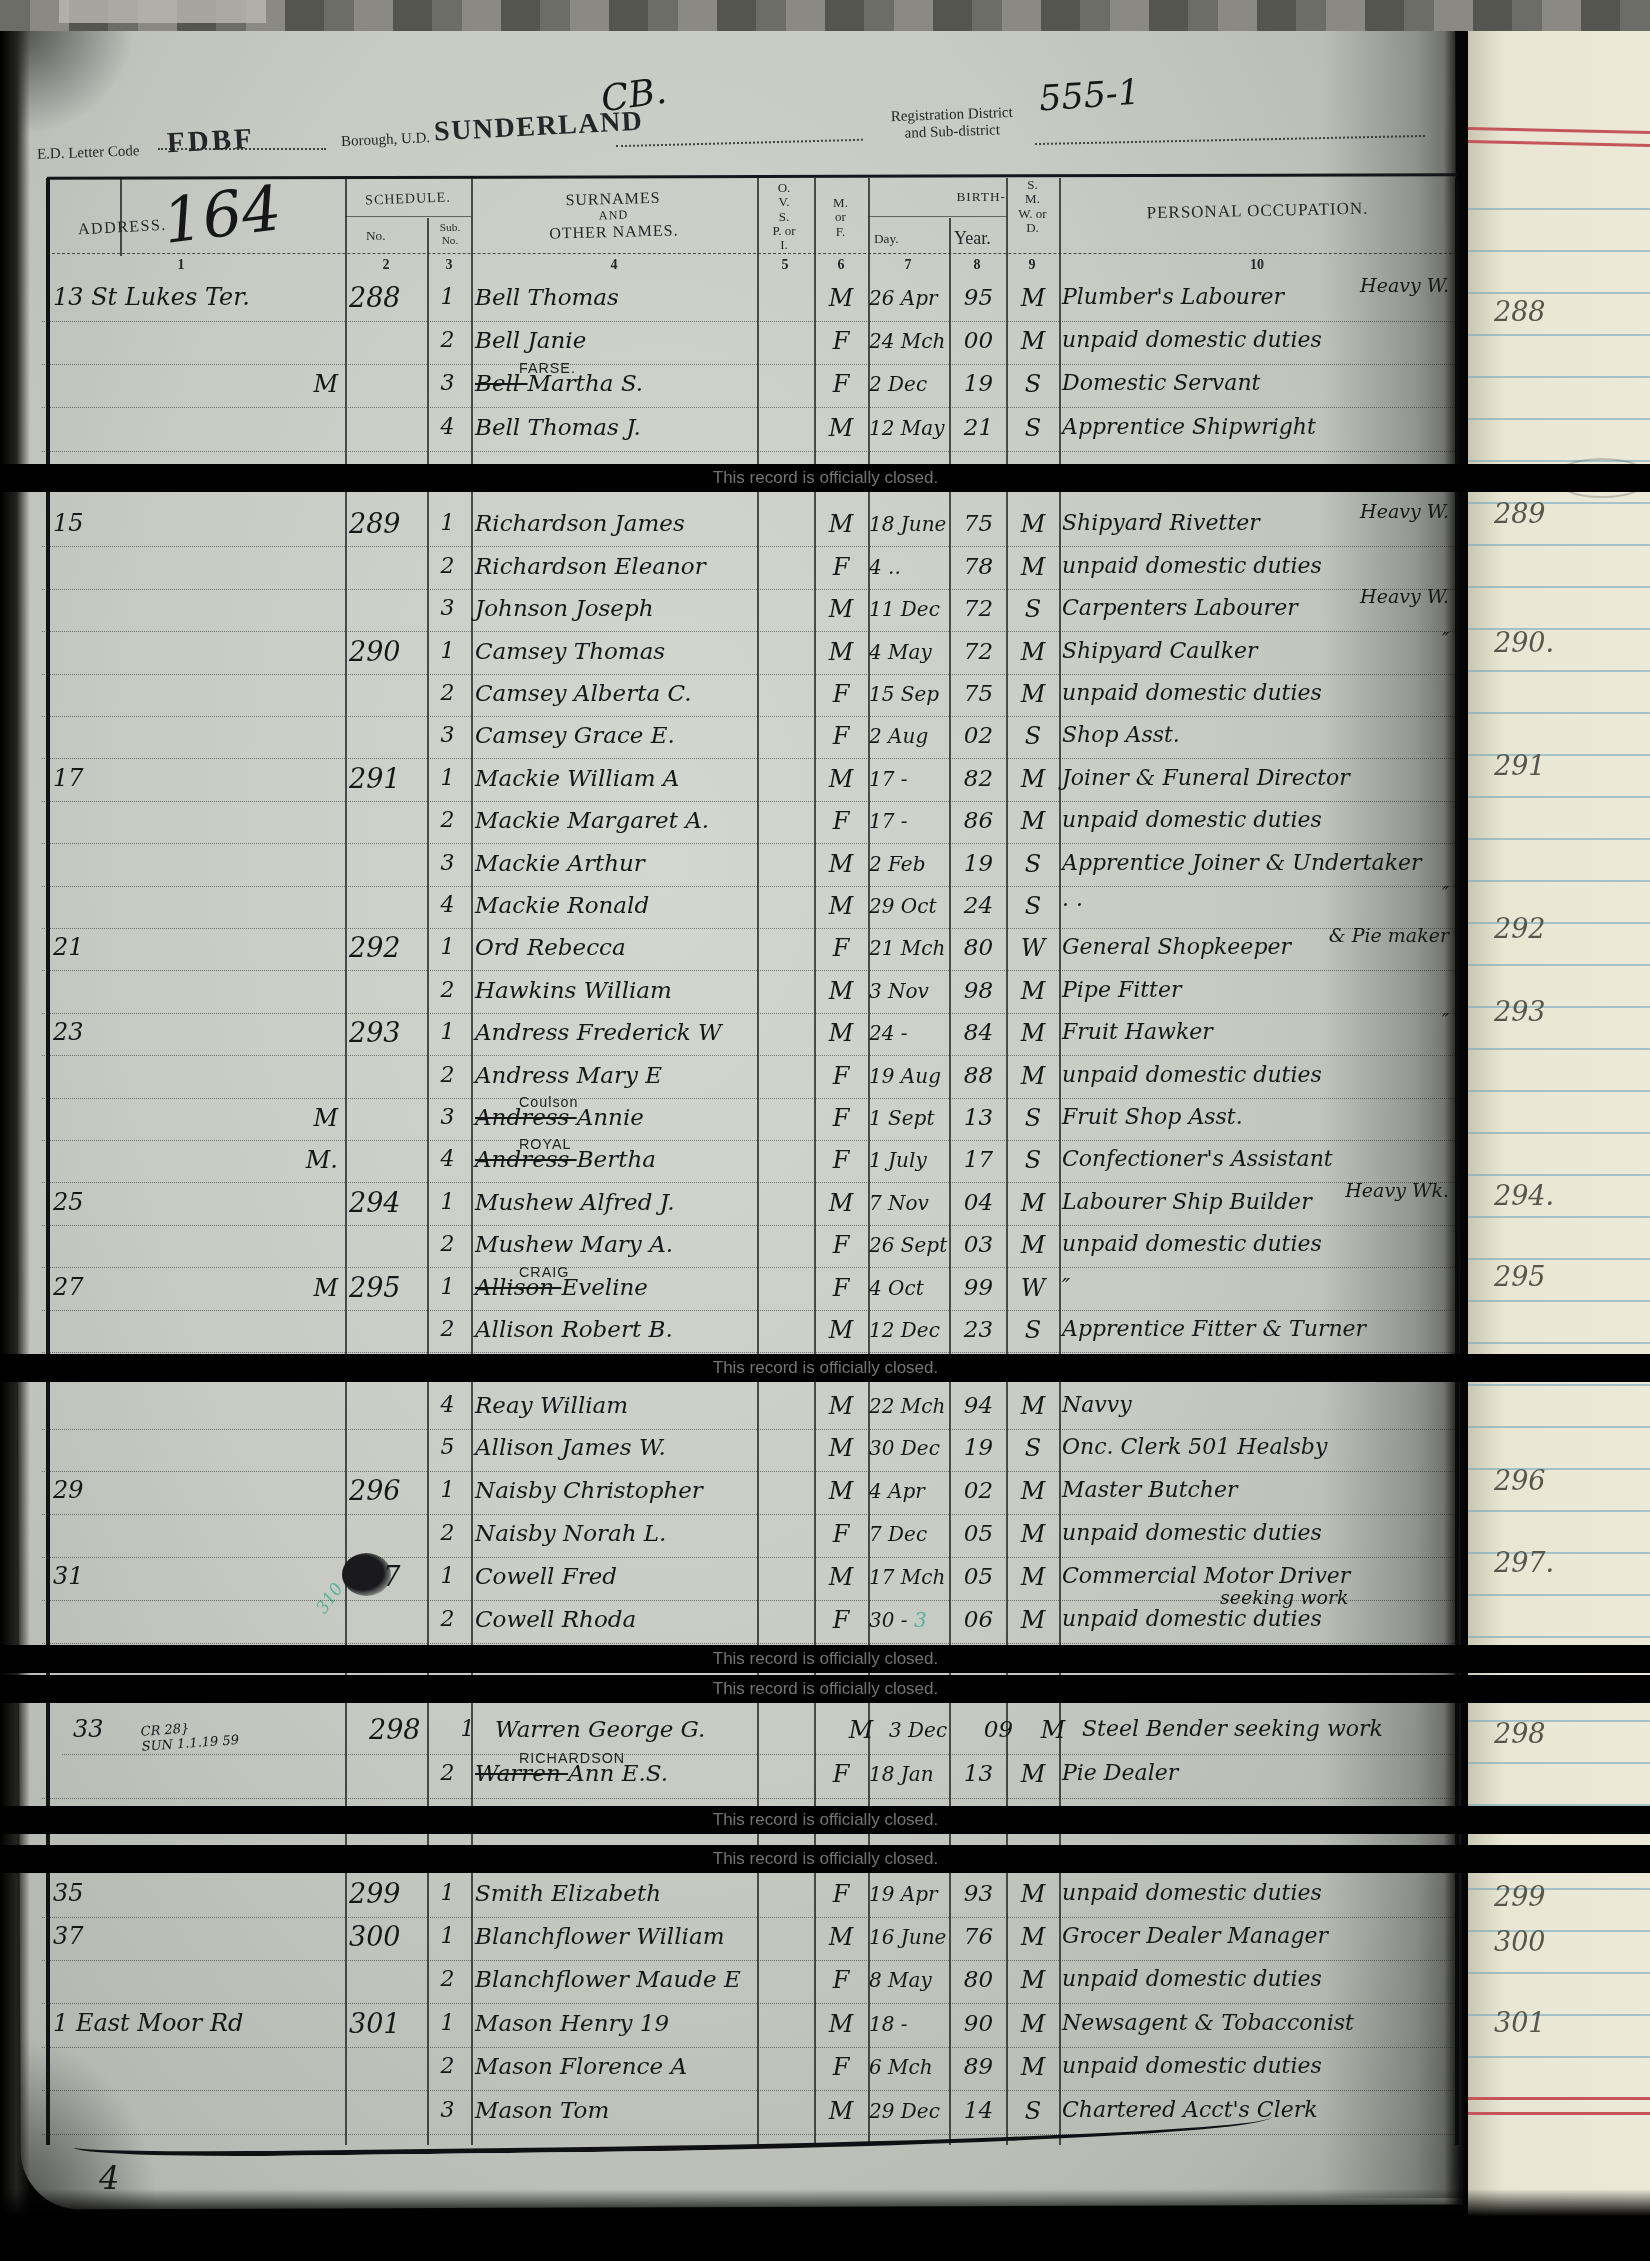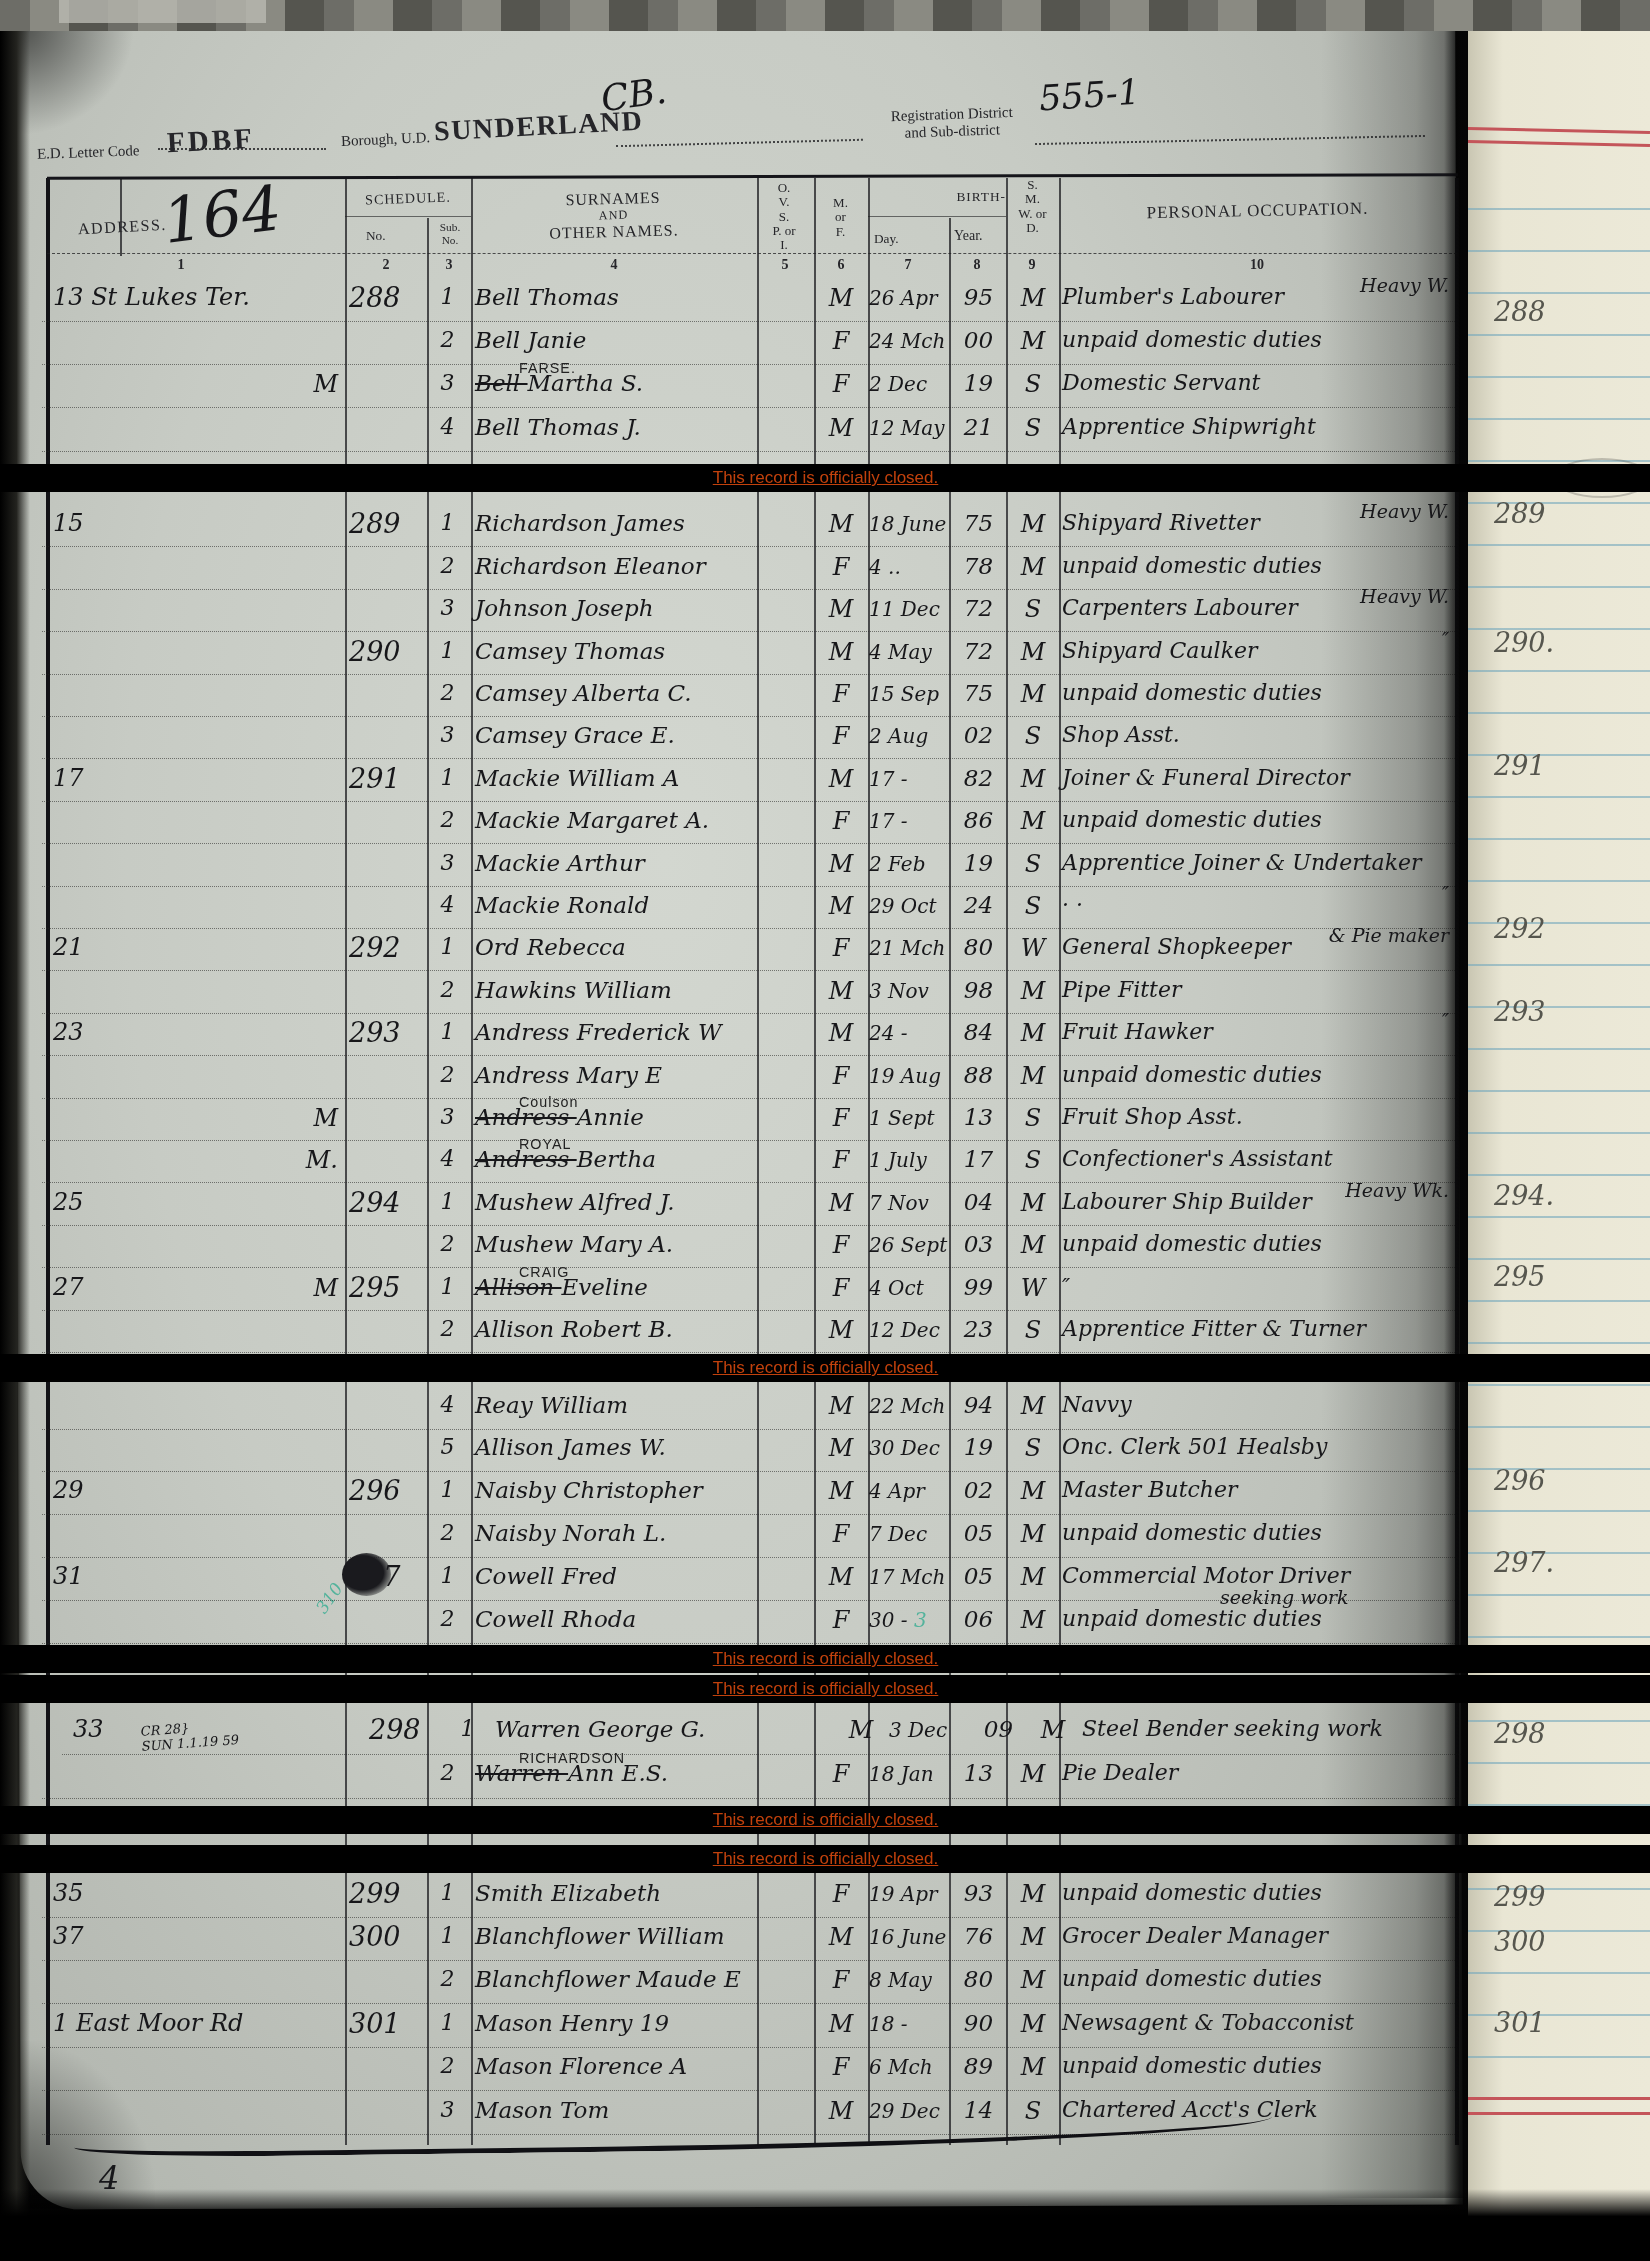--- a/index.html
+++ b/index.html
@@ -68,21 +68,21 @@
   .struck{text-decoration:line-through;text-decoration-thickness:2px;}
   .occ2{position:absolute;top:-10px;right:7px;font-size:19px;}
   .occ2.below{top:23px;left:158px;right:auto;}
   .teal{color:#54b39c;}
   .teal-note{position:absolute;left:-36px;top:27px;font-size:17px;color:#54b39c;transform:rotate(-55deg);font-style:italic;}
   .blot{position:absolute;left:-7px;top:-8px;width:49px;height:43px;border-radius:50%;z-index:1;
         background:radial-gradient(ellipse at 42% 46%,#1a1a1e 52%,rgba(26,26,30,.4) 72%,rgba(0,0,0,0) 80%);}
   
   .redaction{position:absolute;left:0;width:1651px;height:28px;background:#000;z-index:40;
              display:flex;align-items:center;justify-content:center;}
-  .redaction span{color:#c2410c;font:400 17px "Liberation Sans",sans-serif;text-decoration:underline;}
+  .redaction span{color:#737373;font:400 17px "Liberation Sans",sans-serif;}
   
   .bottom-rule{position:absolute;left:74px;top:2124px;width:1198px;height:22px;z-index:6;
     border-bottom:5px solid #101014;border-radius:0 0 60% 18%/0 0 100% 40%;transform:rotate(-0.7deg);}
   .page-num{position:absolute;left:99px;top:2159px;font-size:32px;z-index:6;}
 </style>
 </head>
 <body>
 
 <div id="stage">
 
@@ -157,21 +157,21 @@
       <div>P.&nbsp;or</div>
       <div>I.</div>
     </div>
   <div class="stack" style="left:817px;top:196px;width:47px;">
       <div>M.</div>
       <div>or</div>
       <div>F.</div>
     </div>
   <div class="printed" style="left:868px;top:189px;width:138px;text-align:right;font-size:13.3px;letter-spacing:1px;">BIRTH-</div>
   <div class="printed" style="left:874px;top:231px;font-size:13.3px;">Day.</div>
-  <div class="printed" style="left:954px;top:228px;font-size:14px;">Year.</div>
+  <div class="printed" style="left:954px;top:228px;font-size:18px;">Year.</div>
   <div class="stack" style="left:1009px;top:178px;width:47px;">
       <div>S.</div>
       <div>M.</div>
       <div>W.&nbsp;or</div>
       <div>D.</div>
     </div>
   <div class="printed" style="left:1070px;top:201px;width:375px;text-align:center;font-size:17px;letter-spacing:1px;transform:rotate(-1.2deg);">PERSONAL OCCUPATION.</div>
   <div id="colnums">
       <div class="colnum" style="left: 181px;">1</div>
       <div class="colnum" style="left: 386px;">2</div>

